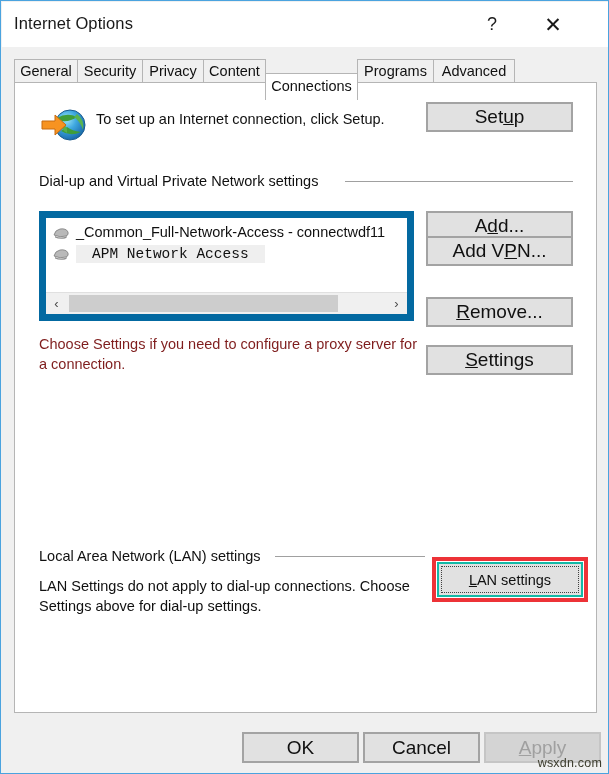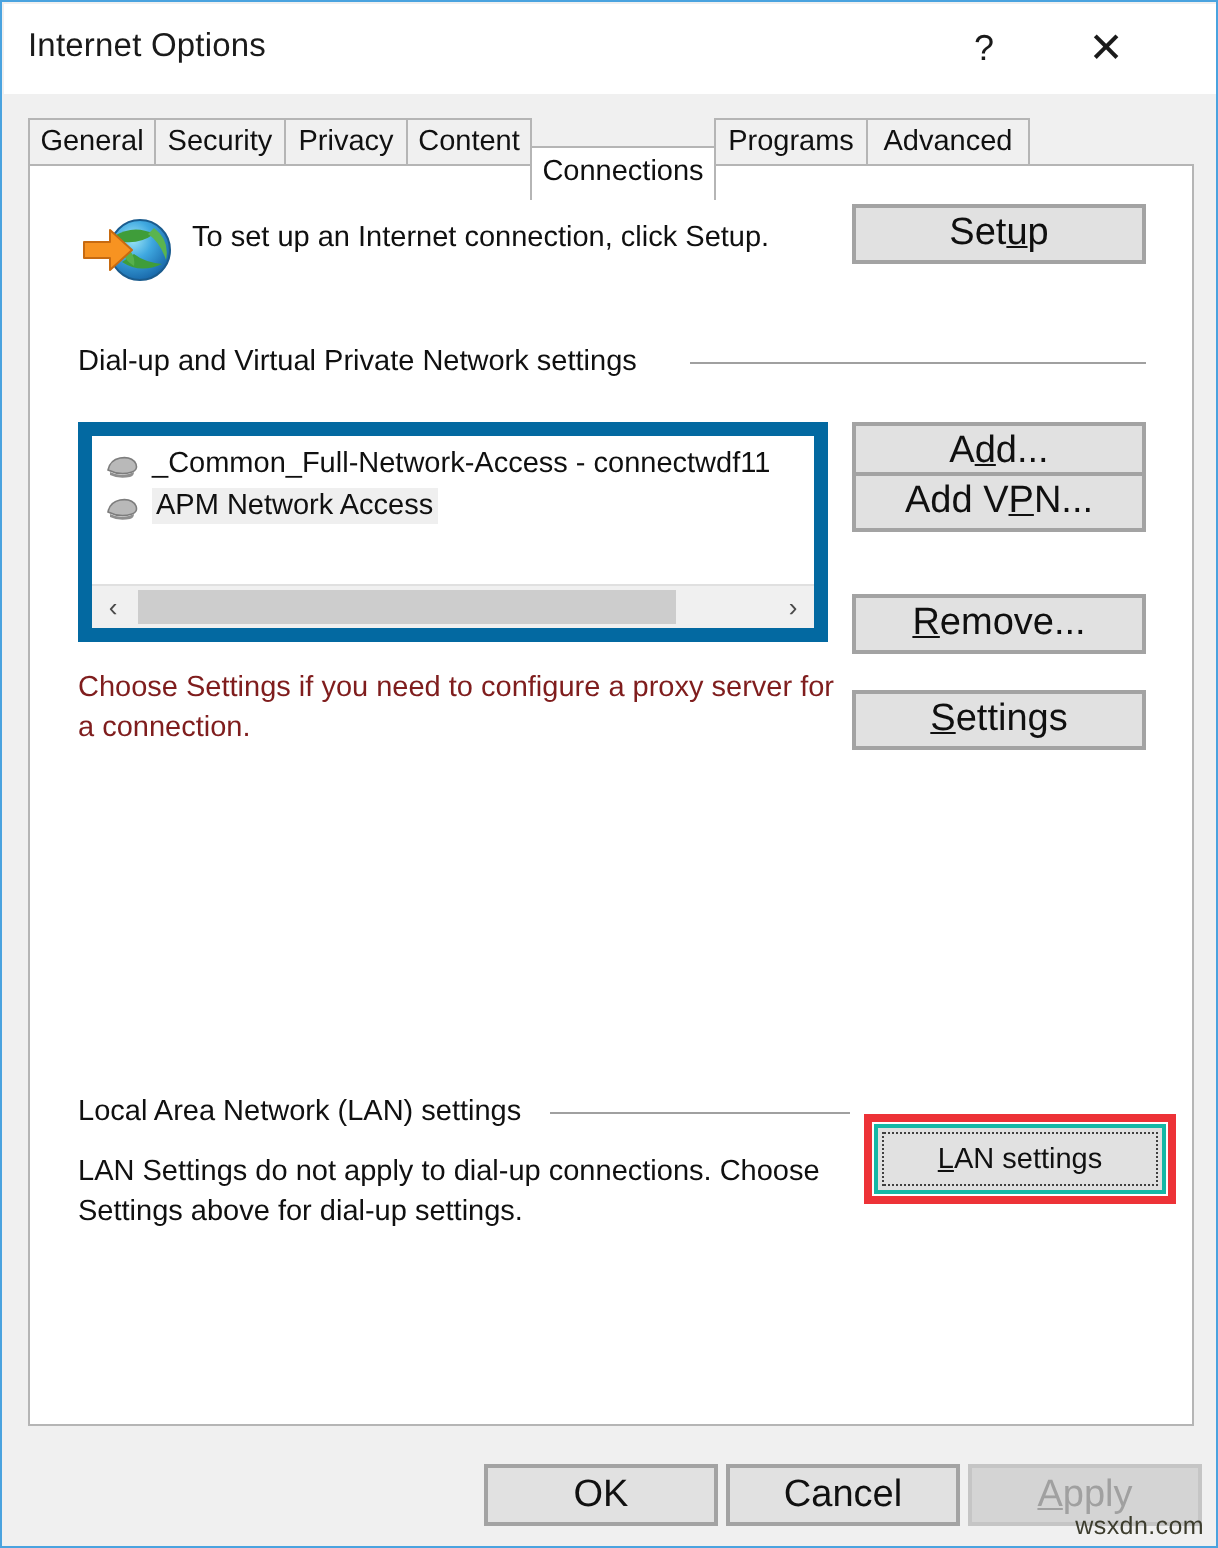--- a/index.html
+++ b/index.html
@@ -158,21 +158,22 @@
     height: 21px;
     padding-left: 30px;
     font-size: 14.5px;
     color: #101010;
     line-height: 21px;
     white-space: nowrap;
     cursor: default;
   }
   .list-item .label-bg {
     background: #efefef;
-    padding: 1px 2px;
+    padding: 1px 16px;
+    font-family: Liberation Mono, monospace;
   }
   .modem-icon {
     position: absolute;
     left: 6px;
     top: 4px;
     width: 18px;
     height: 14px;
   }
   #hscroll {
     position: absolute;

